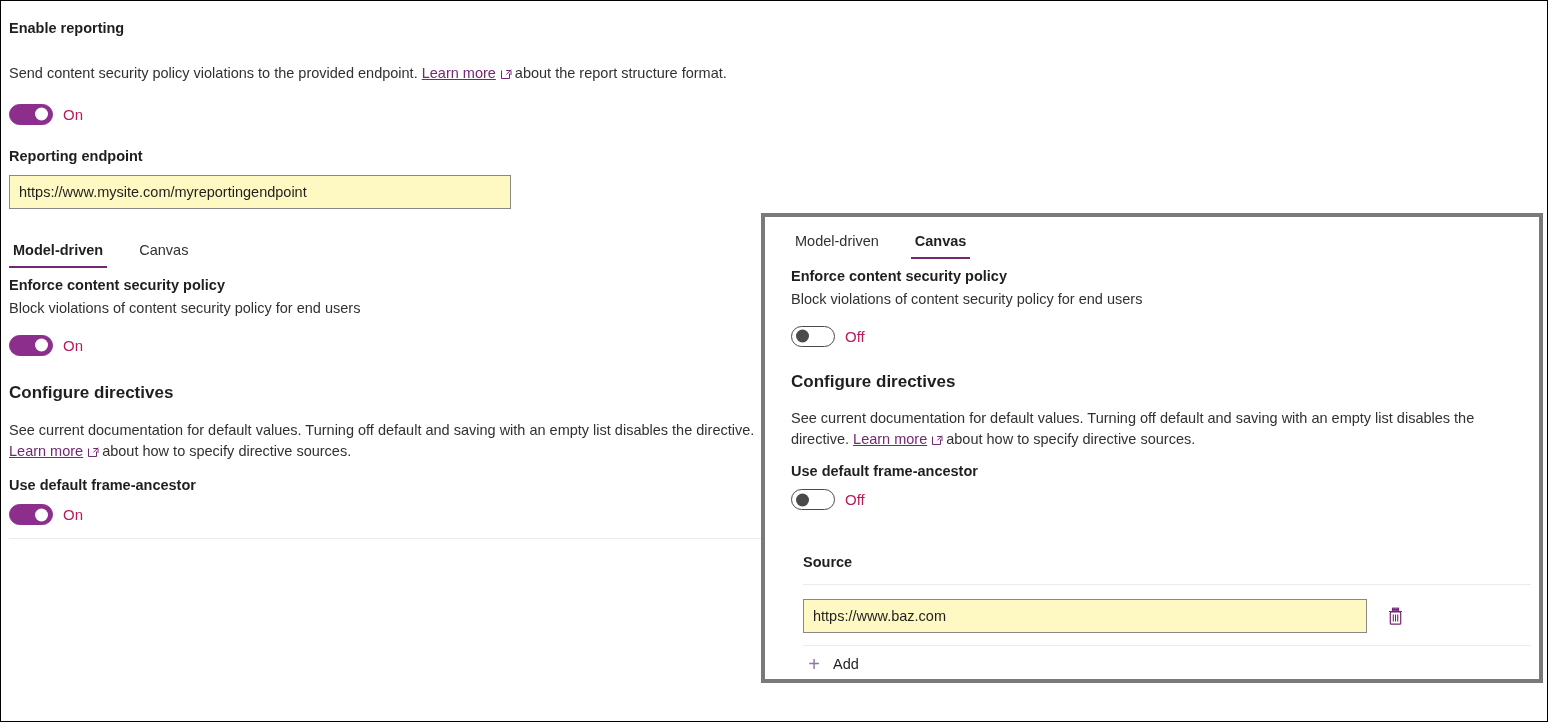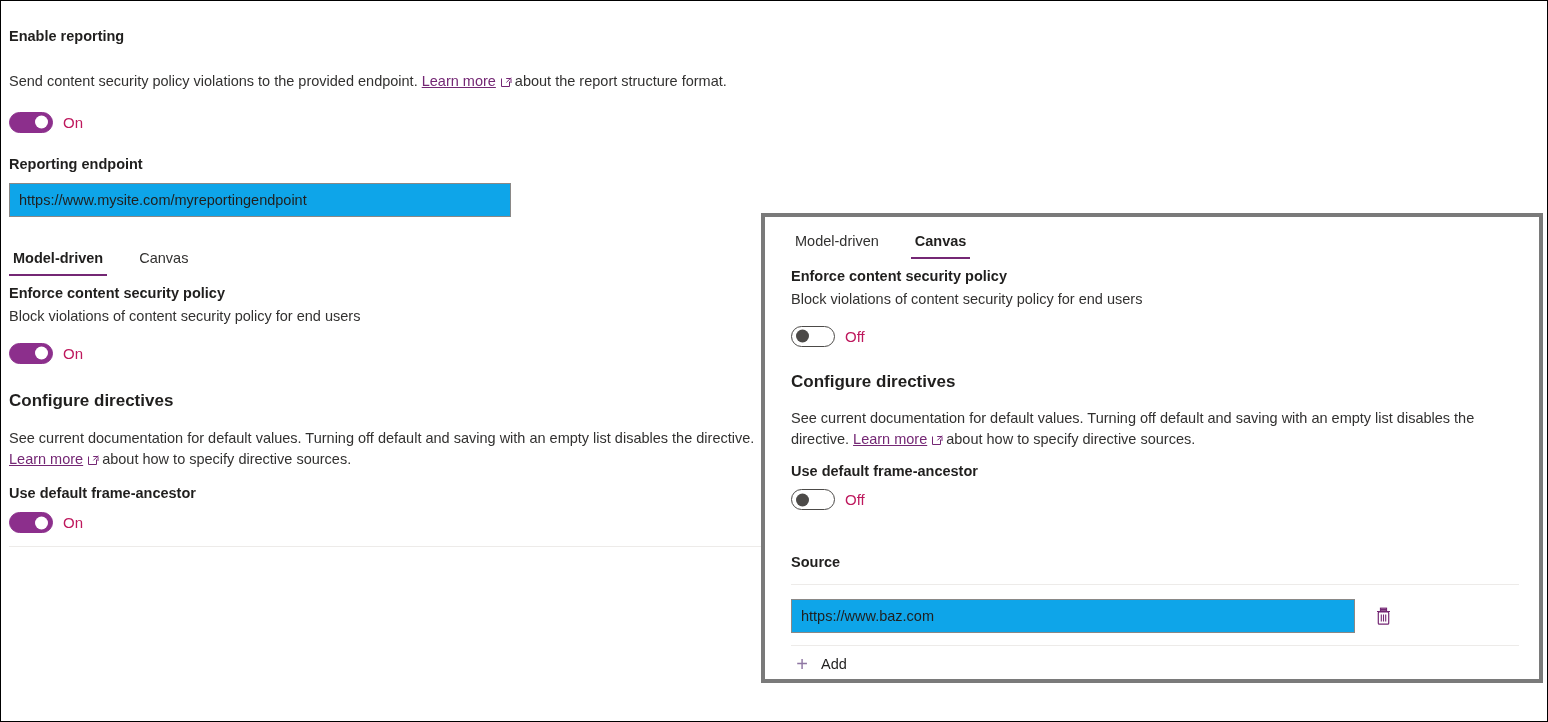--- a/index.html
+++ b/index.html
@@ -18,21 +18,21 @@
     background: #ffffff;
     border: 1px solid #000000;
     box-sizing: border-box;
     overflow: hidden;
   }
 
   
   .base-panel {
     position: absolute;
     left: 0;
-    top: 18px;
+    top: 10px;
     width: 780px;
     padding: 8px 0 0 8px;
     box-sizing: border-box;
   }
 
   .lbl {
     font-size: 14.5px;
     font-weight: 600;
     color: #201f1e;
     line-height: 1.35;
@@ -109,21 +109,21 @@
   .switch-text {
     font-size: 15px;
     color: #be185d;
   }
 
   
   .text-input {
     box-sizing: border-box;
     height: 34px;
     border: 1px solid #8a8886;
-    background: #0ea5e9;
+    background: #fef9c3;
     font-family: "Liberation Sans", sans-serif;
     font-size: 14.5px;
     color: #201f1e;
     padding: 0 9px;
     outline: none;
   }
 
   
   .tabs {
     display: flex;
@@ -323,21 +323,21 @@
       <div style="margin-top:12px; margin-left:10px;">
         <div class="lbl">Use default frame-ancestor</div>
         <div class="toggle-row" style="margin-top:8px;">
           <div class="switch off">
             <div class="thumb"></div>
           </div>
           <span class="switch-text">Off</span>
         </div>
       </div>
 
-      <div style="margin-top:44px; margin-left:10px;">
+      <div style="margin-top:44px; margin-left:22px;">
         <div class="col-header">Source</div>
         <div class="divider" style="margin-top:14px; width:728px;"></div>
 
         <div class="src-row" style="margin-top:14px;">
           <input class="text-input" style="width: 564px;" type="text" value="https://www.baz.com">
           <span class="icon-btn">
             <svg width="17" height="19" viewBox="0 0 17 19">
               <path d="M6 2.5 L11 2.5 M2 4.5 L15 4.5" fill="none" stroke="#742774" stroke-width="1.2"></path>
               <rect x="5.5" y="1.2" width="6" height="2.6" fill="none" stroke="#742774" stroke-width="1.2"></rect>
               <rect x="3.3" y="4.8" width="10.4" height="12.4" rx="1" fill="none" stroke="#742774" stroke-width="1.2"></rect>

